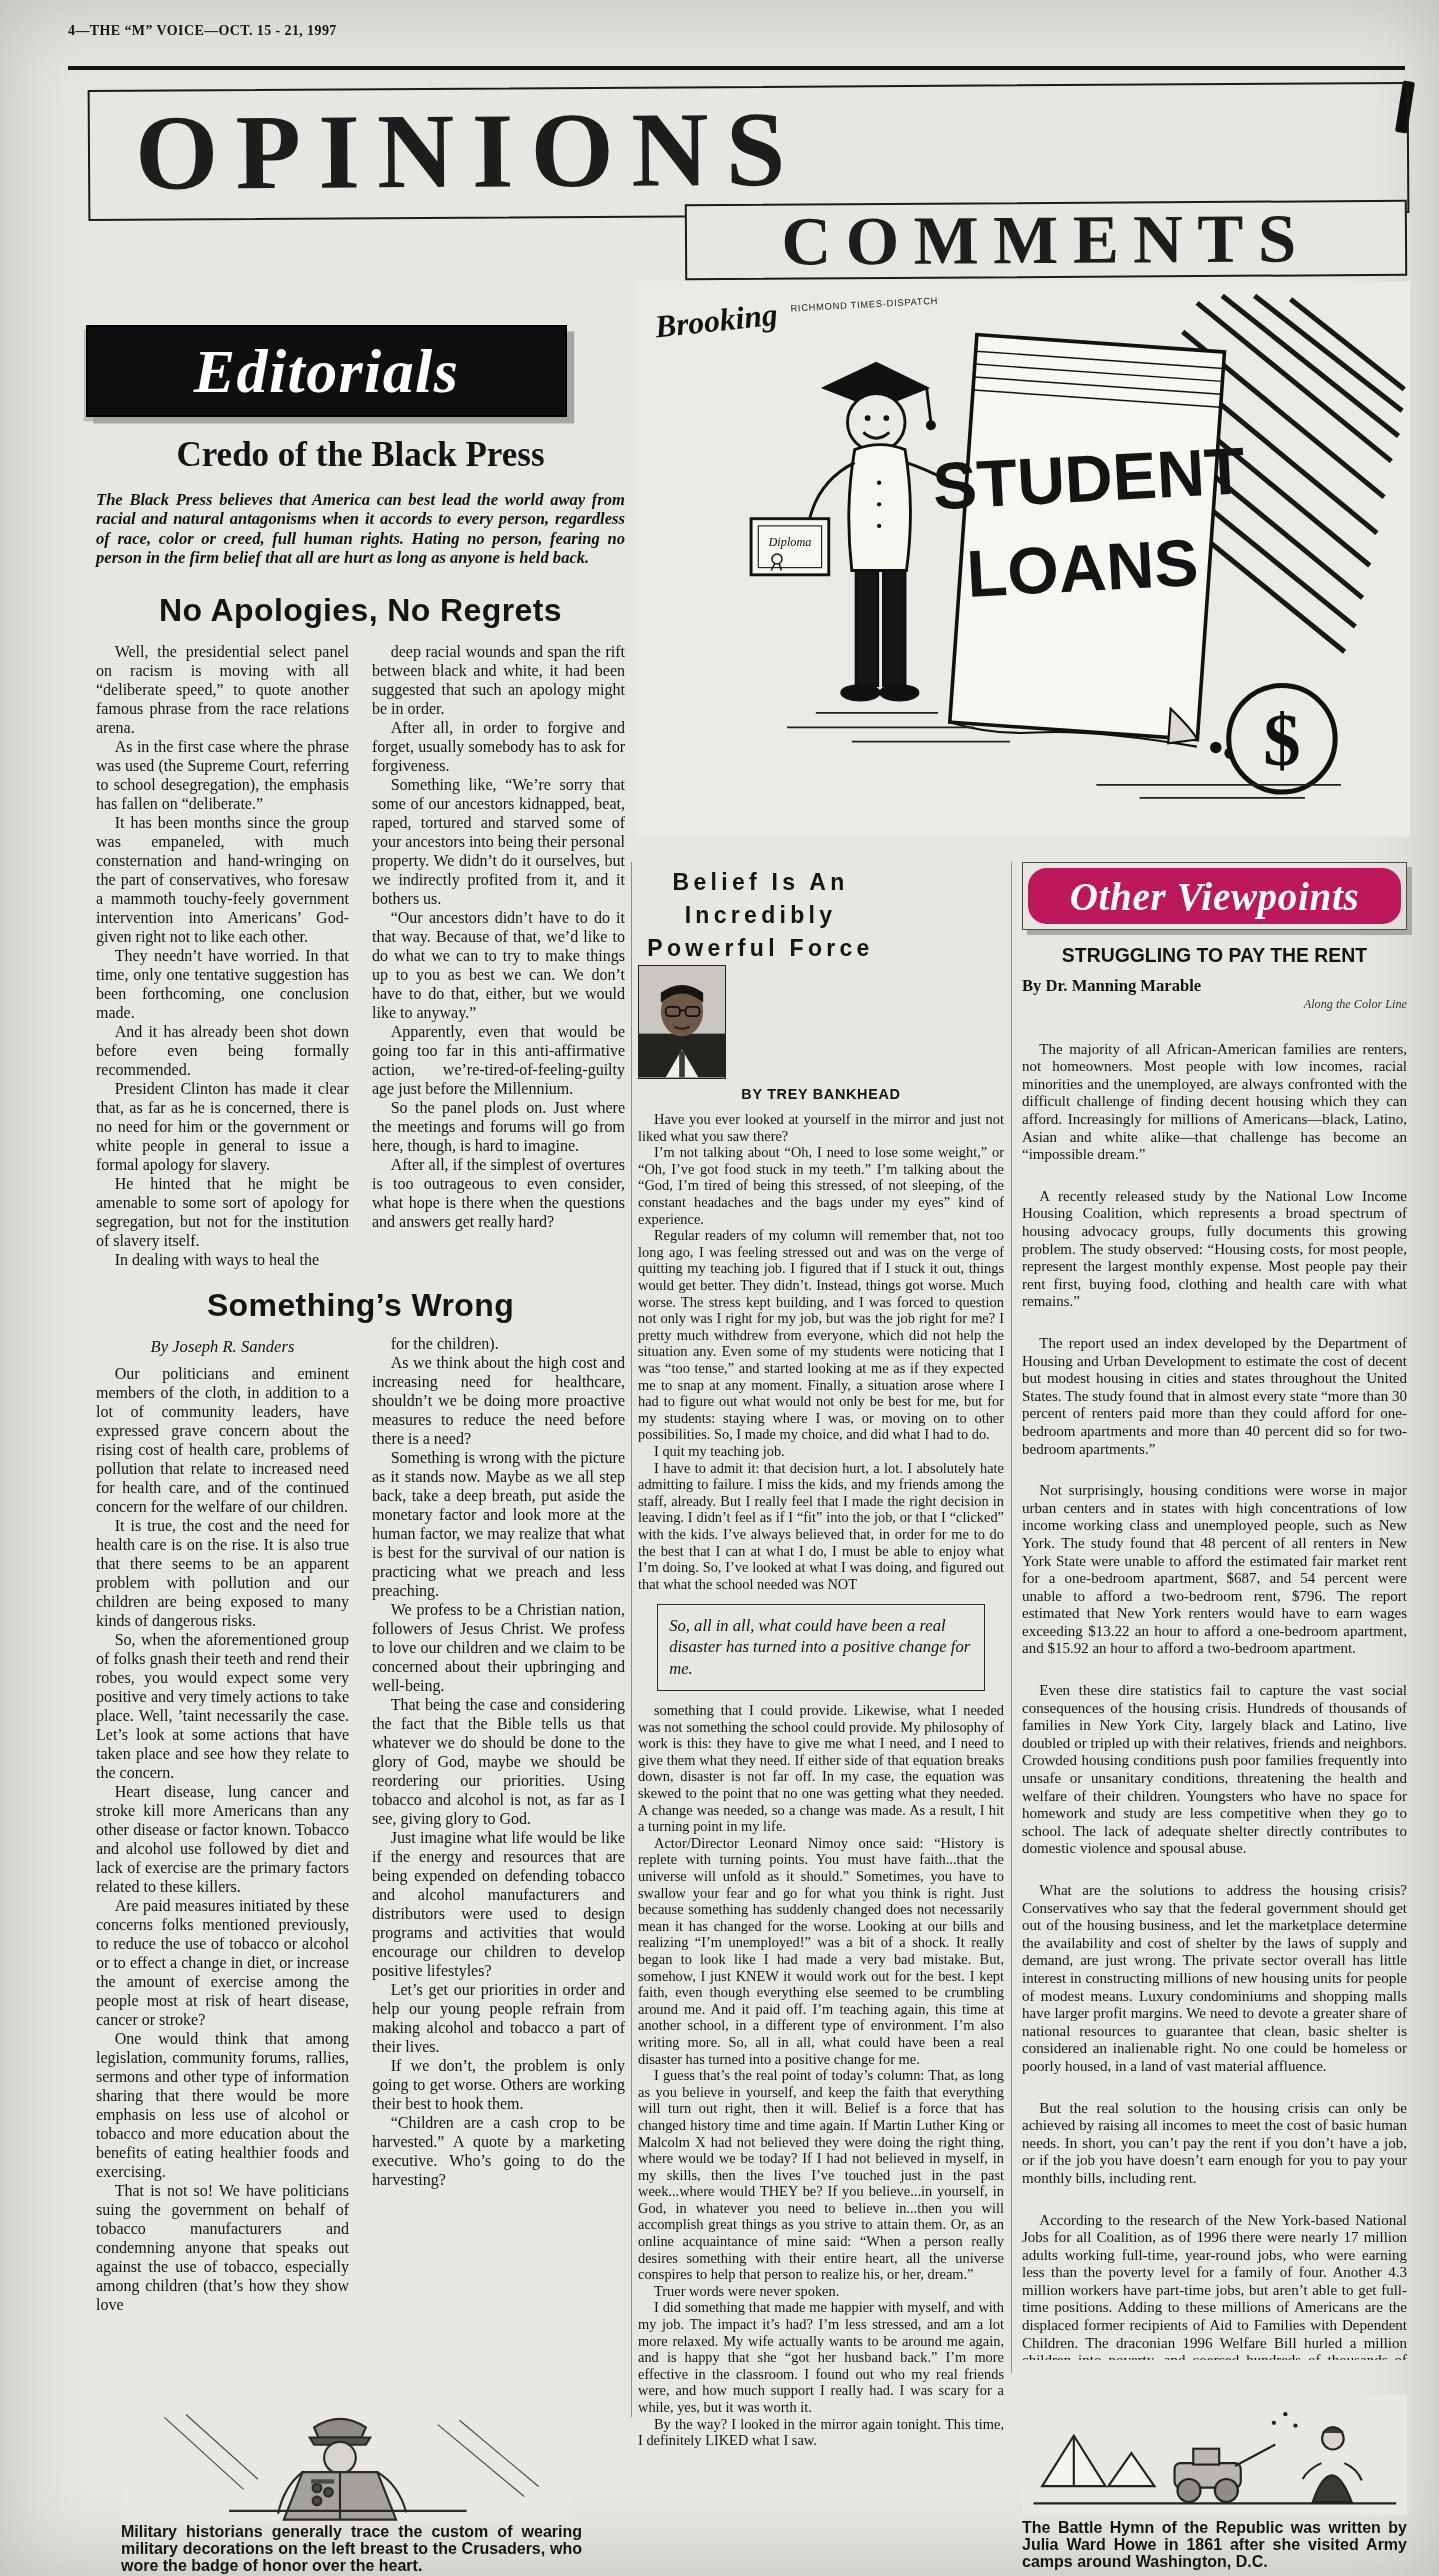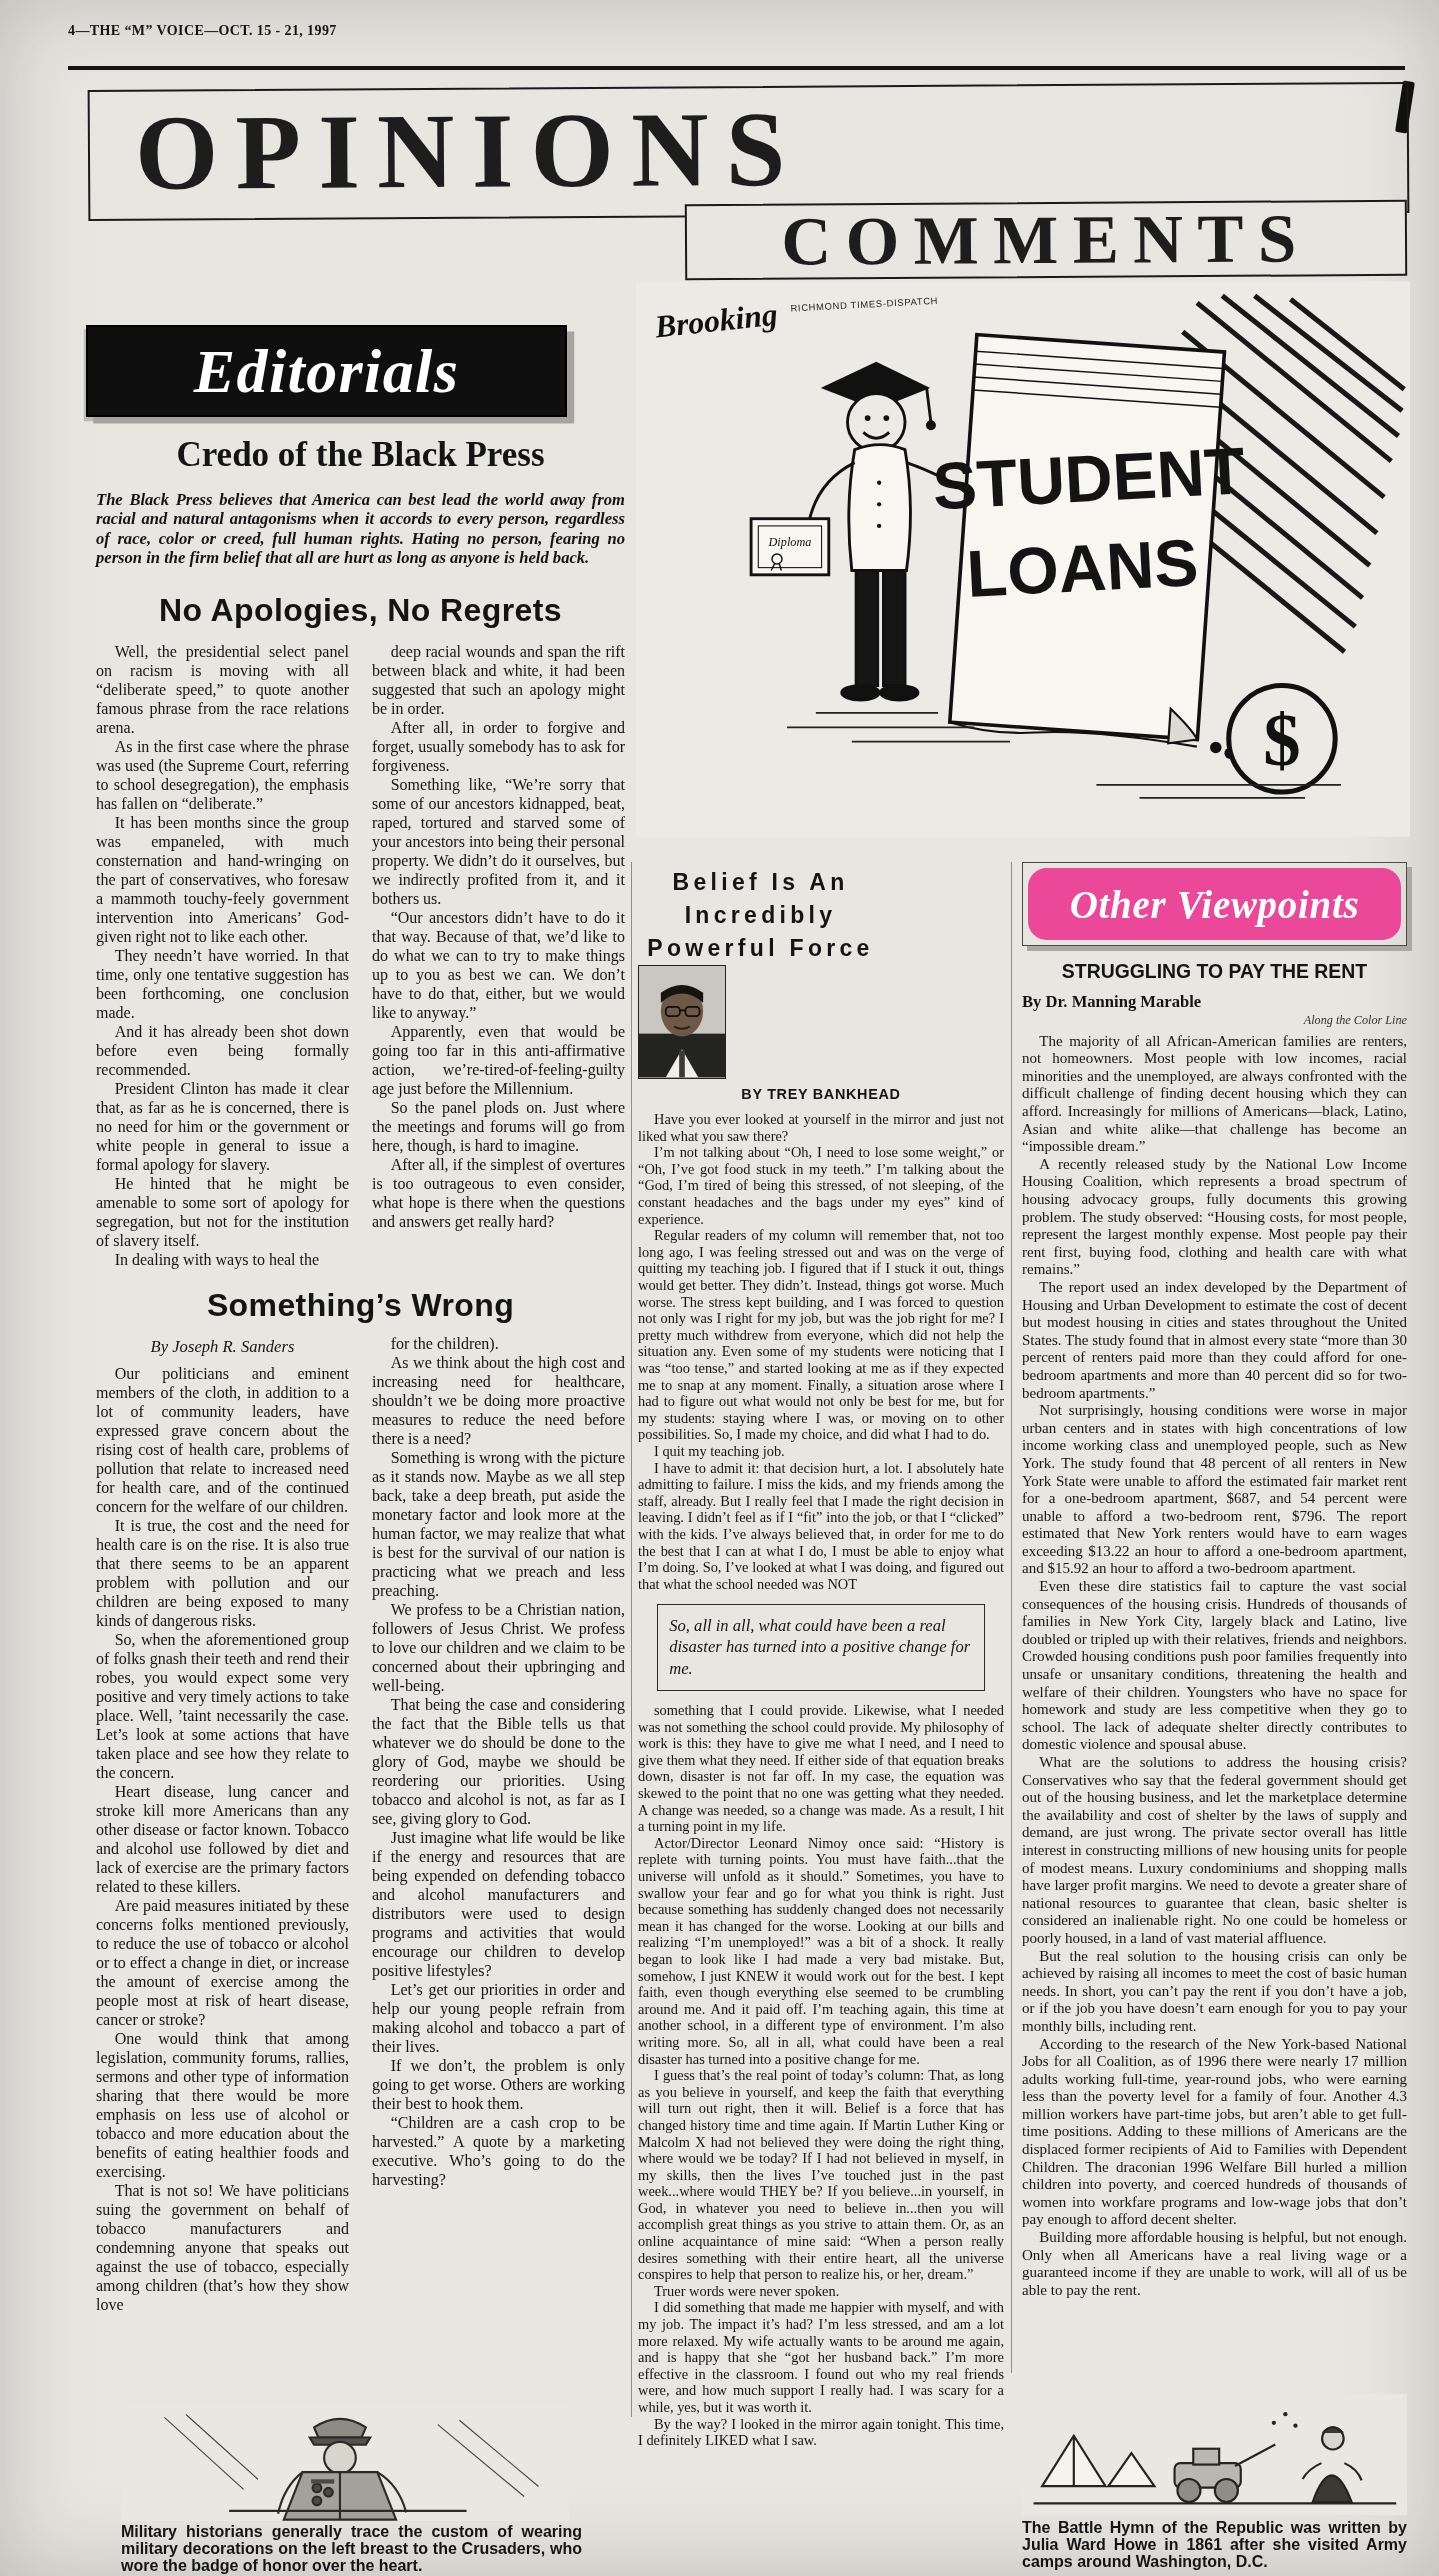--- a/index.html
+++ b/index.html
@@ -54,27 +54,27 @@
   .belief-head { display:flex; justify-content:space-between; align-items:flex-start;flex-direction:column; }
   .belief-title { width:245px; font-family:"Liberation Sans",sans-serif; font-weight:700; font-size:23px; line-height:33px; letter-spacing:4.3px; text-align:center; padding-top:4.3px; }
   .belief-photo { width:88px; height:114px; border:1.4px solid #222; background:#cfcdc6; }
   .belief-byline { font-family:"Liberation Sans",sans-serif; font-weight:700; font-size:14.4px; letter-spacing:0.7px; text-align:center; margin:7.2px 0 8.6px; }
   .belief-body .para { font-size:14.4px; line-height:16.6px; text-indent:16px; }
   .pull-quote { margin:11.5px 18.7px; padding:10px 11.5px; border:1.4px solid #2a2a2a; font-style:italic; font-size:16.6px; line-height:21.6px; }
 
   
   .viewpoints { left:1022px; top:862px; width:385px; }
   .vp-banner-outer { border:1.4px solid #4a4a46; padding:5px; box-shadow:5px 5px 0 #aaa8a3; }
-  .vp-banner { background:#ec4899; border-radius:18.7px; height:72px; display:flex; align-items:center; justify-content:center; }
+  .vp-banner { background:#be185d; border-radius:18.7px; height:56px; display:flex; align-items:center; justify-content:center; }
   .vp-banner h2 { color:#fff; font-family:"Liberation Serif",serif; font-style:italic; font-weight:700; font-size:39px; letter-spacing:0.7px; }
   .vp-title { text-align:center; font-family:"Liberation Sans",sans-serif; font-weight:700; font-size:19.4px; margin-top:14.4px; }
   .vp-byline { font-weight:700; font-size:16.6px; margin-top:8.6px; }
   .vp-kicker { text-align:right; font-style:italic; font-size:12.2px; color:#333; margin:1.4px 0 4.3px; }
   .vp-body { height:1343px; overflow:hidden; }
-  .vp-body .para { font-size:15px; line-height:17.6px; text-indent:17.3px; }
+  .vp-body .para { font-size:15px; line-height:17.6px; text-indent:17.3px;margin-top:24px; }
 
   
   .military-fig { left:121px; top:2403px; width:448px; height:118px; }
   .military-fig svg, .battle-fig svg { display:block; width:100%; height:100%; }
   .fig-caption { font-family:"Liberation Sans",sans-serif; font-weight:700; font-size:16px; line-height:17px; text-align:justify; }
   .military-caption { left:121px; top:2523px; width:461px; }
   .battle-fig { left:1022px; top:2394px; width:385px; height:121px; }
   .battle-caption { left:1022px; top:2519px; width:385px; }
 </style>
 </head>

